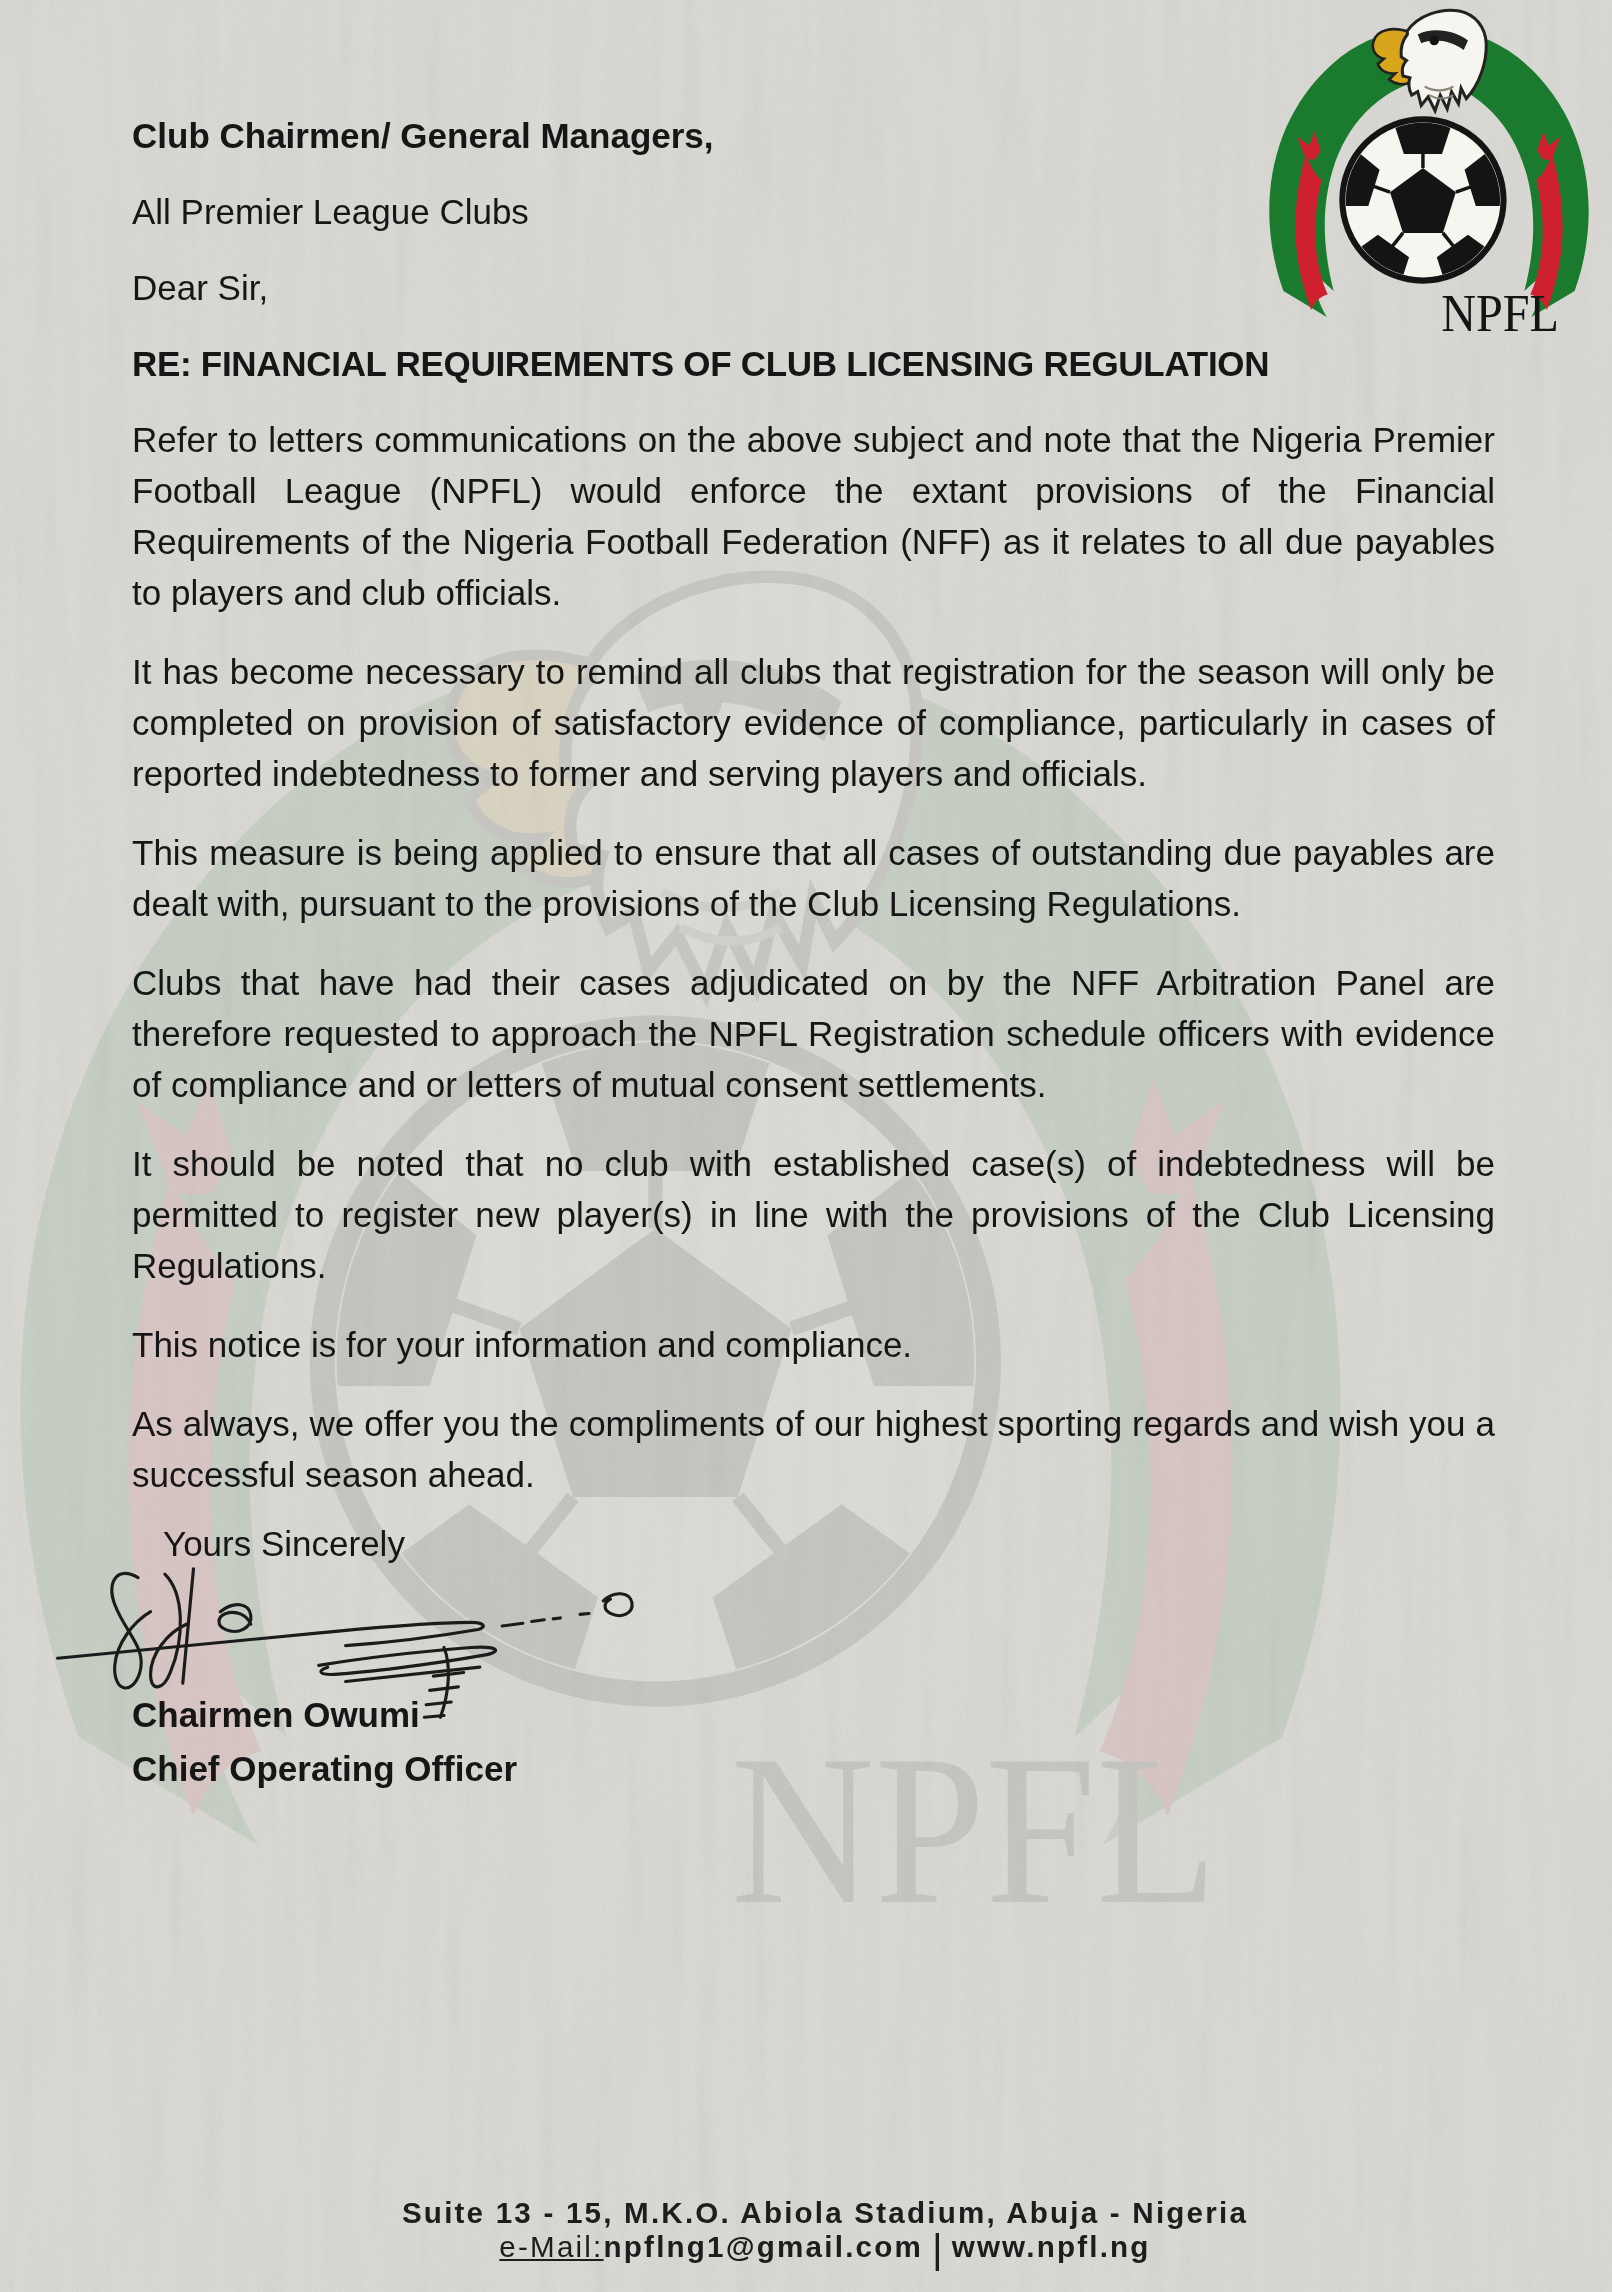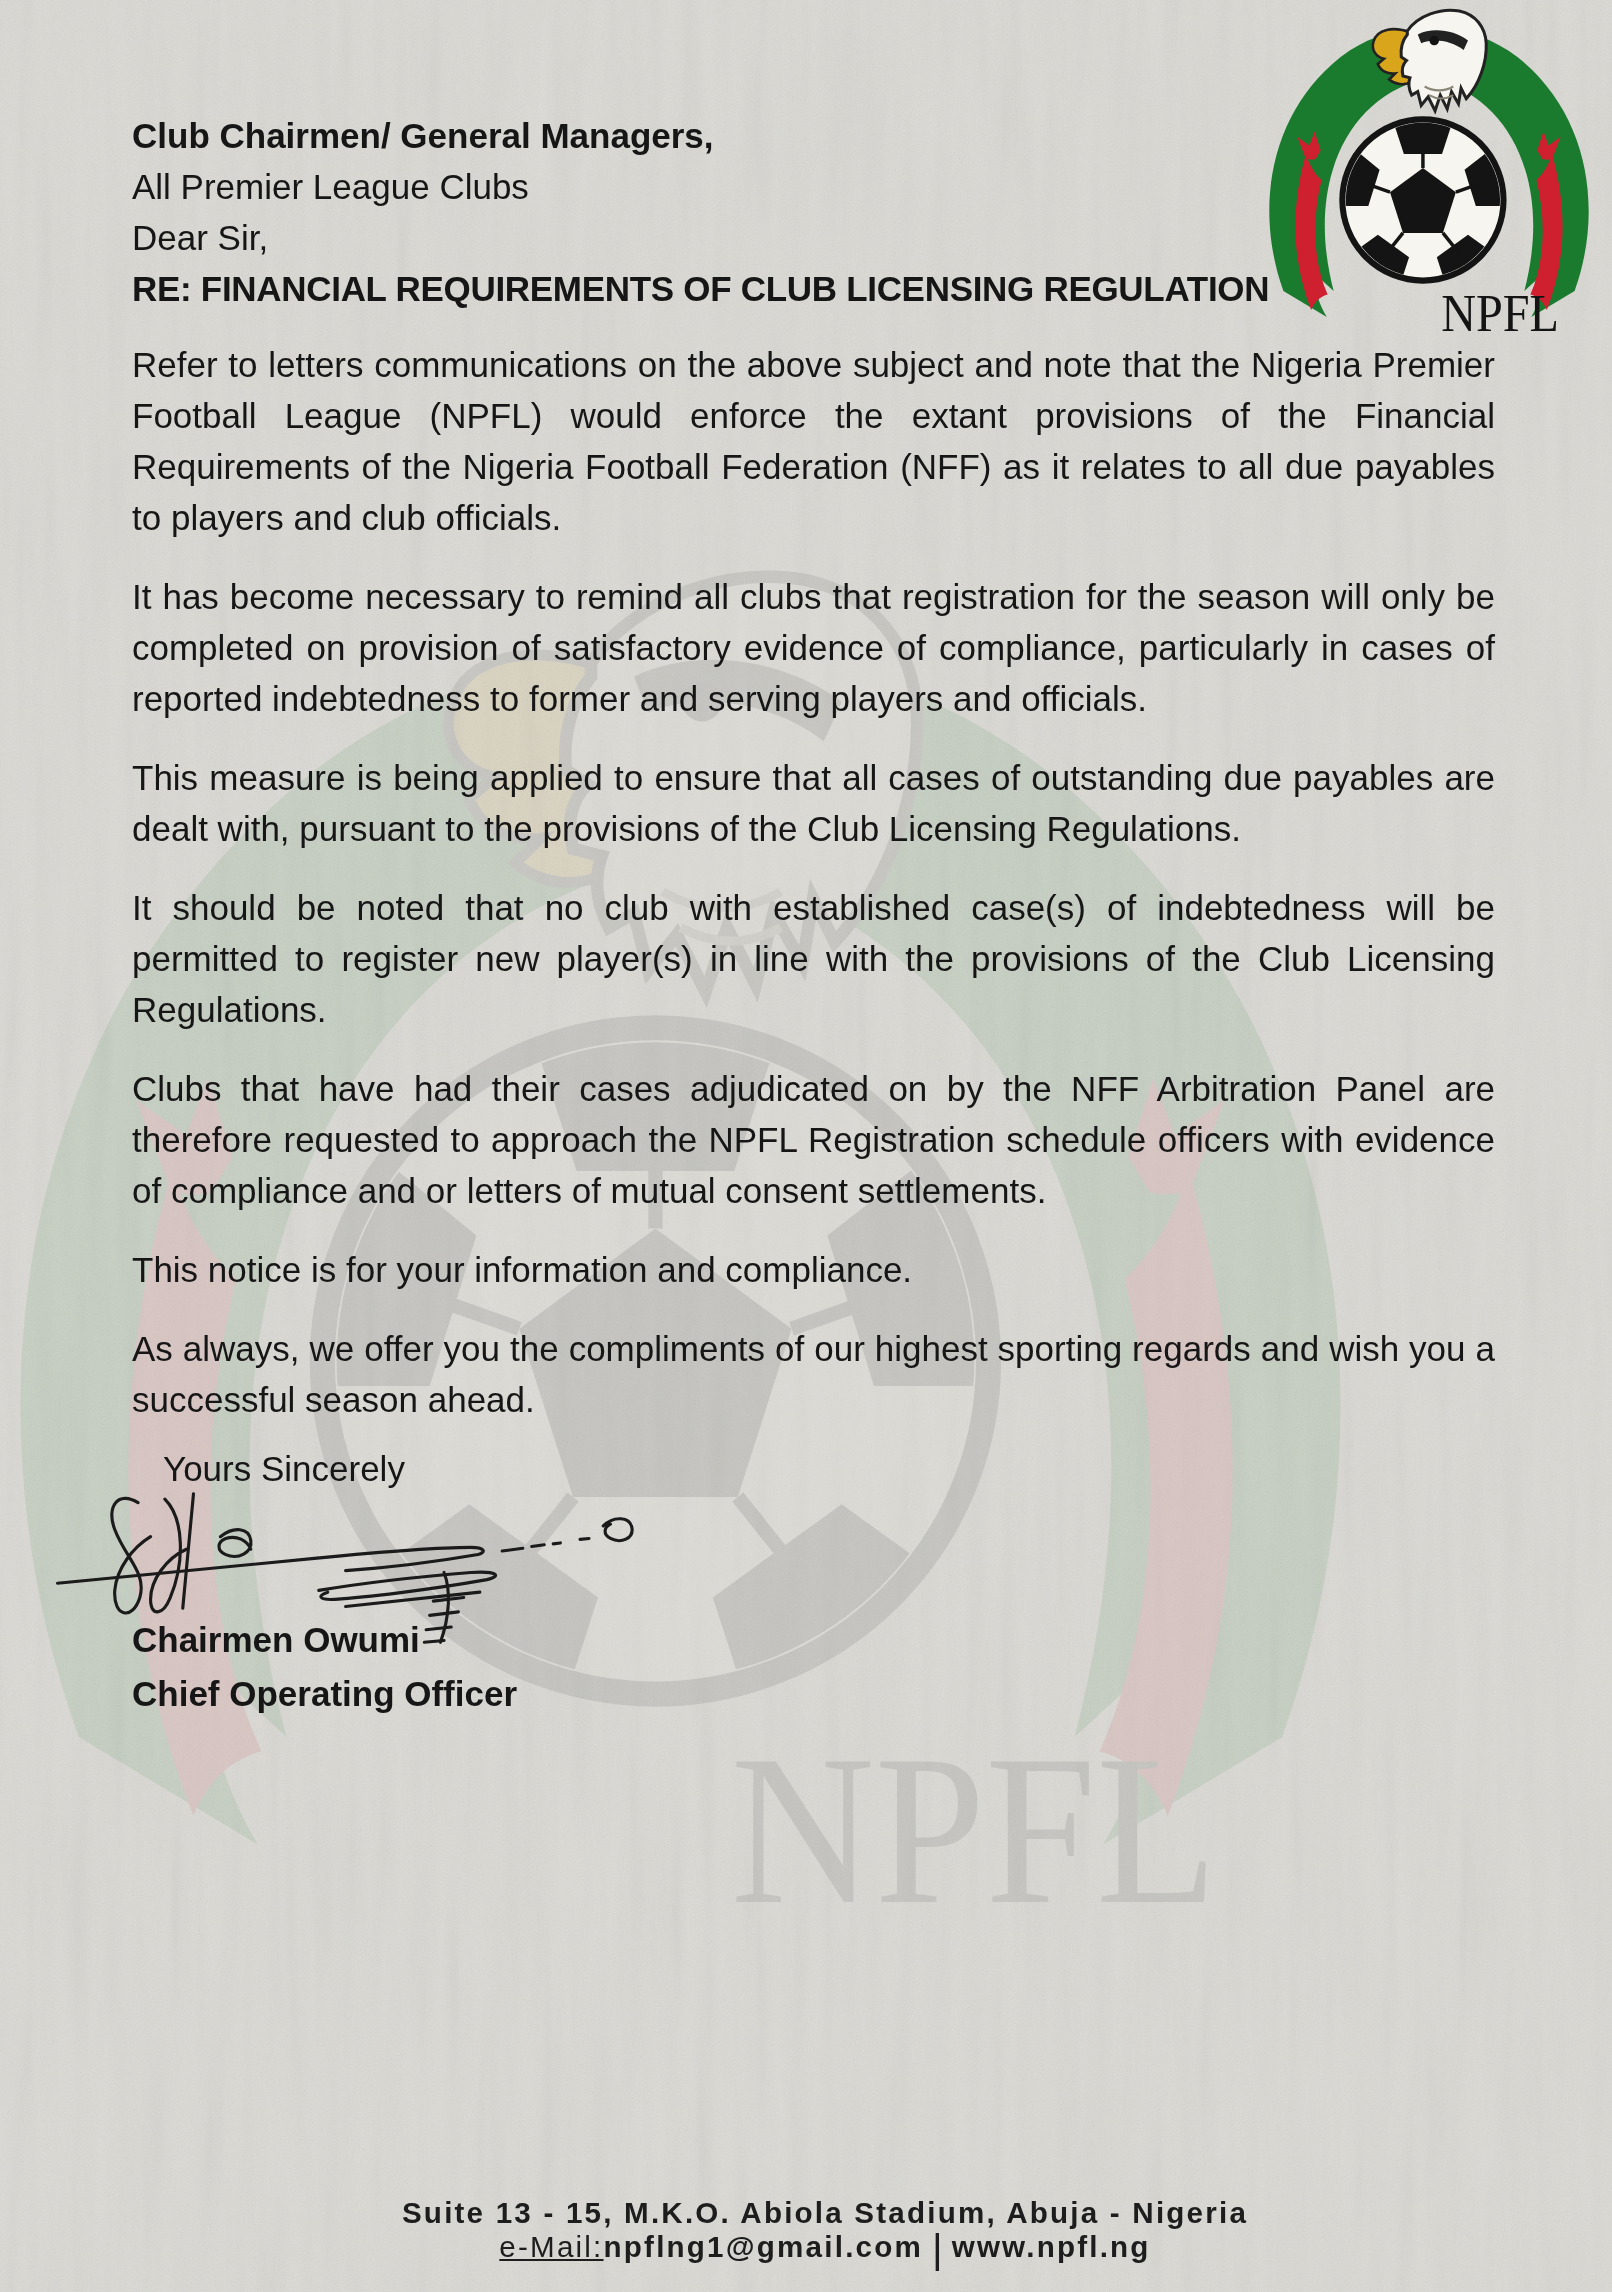--- a/index.html
+++ b/index.html
@@ -14,21 +14,21 @@
   }
   .texture { position:absolute; inset:0; width:100%; height:100%; pointer-events:none; }
 
   .content { position:absolute; left:132px; top:0; width:1363px; }
 
   .line { font-size:35px; line-height:51px; }
   .date-line { margin-top:222px; }
   .sup { font-size:20.6px; vertical-align:13.4px; }
 
   .r1 { margin-top:110px; font-weight:700; }
-  .gap28 { }
+  .gap28 { margin-top:25px; }
 
   .subject { font-weight:700; letter-spacing:-0.3px; }
 
   p.body {
     font-size:35px; line-height:51px;
     text-align:justify;
     margin:28px 0 0 0;
   }
   .closing { margin-top:18px;margin-left:31px; }
 
@@ -139,22 +139,22 @@
 
 
     <div class="line r1">Club Chairmen/ General Managers,</div>
     <div class="line gap28">All Premier League Clubs</div>
     <div class="line gap28">Dear Sir,</div>
     <div class="line gap28 subject">RE: FINANCIAL REQUIREMENTS OF CLUB LICENSING REGULATION</div>
 
     <p class="body" style="margin-top:25px">Refer to letters communications on the above subject and note that the Nigeria Premier Football League (NPFL) would enforce the extant provisions of the Financial Requirements of the Nigeria Football Federation (NFF) as it relates to all due payables to players and club officials.</p>
     <p class="body">It has become necessary to remind all clubs that registration for the season will only be completed on provision of satisfactory evidence of compliance, particularly in cases of reported indebtedness to former and serving players and officials.</p>
     <p class="body">This measure is being applied to ensure that all cases of outstanding due payables are dealt with, pursuant to the provisions of the Club Licensing Regulations.</p>
+    <p class="body">Clubs that have had their cases adjudicated on by the NFF Arbitration Panel are therefore requested to approach the NPFL Registration schedule officers with evidence of compliance and or letters of mutual consent settlements.</p>
     <p class="body">It should be noted that no club with established case(s) of indebtedness will be permitted to register new player(s) in line with the provisions of the Club Licensing Regulations.</p>
-    <p class="body">Clubs that have had their cases adjudicated on by the NFF Arbitration Panel are therefore requested to approach the NPFL Registration schedule officers with evidence of compliance and or letters of mutual consent settlements.</p>
     <p class="body">This notice is for your information and compliance.</p>
     <p class="body">As always, we offer you the compliments of our highest sporting regards and wish you a successful season ahead.</p>
 
     <div class="line closing">Yours Sincerely</div>
 
     <div class="sig-block">
       <svg class="sig-svg" viewBox="0 0 700 190" xmlns="http://www.w3.org/2000/svg">
         <g fill="none" stroke="#1b1b1b" stroke-width="3.5" stroke-linecap="round">
           <path d="M 98 22 C 76 8 62 26 72 52 C 84 84 108 100 100 128 C 92 154 70 150 72 120 C 74 96 92 72 112 60"></path>
           <path d="M 128 18 C 150 40 150 90 134 128 C 126 148 112 150 112 130 C 112 108 130 84 152 74"></path>

